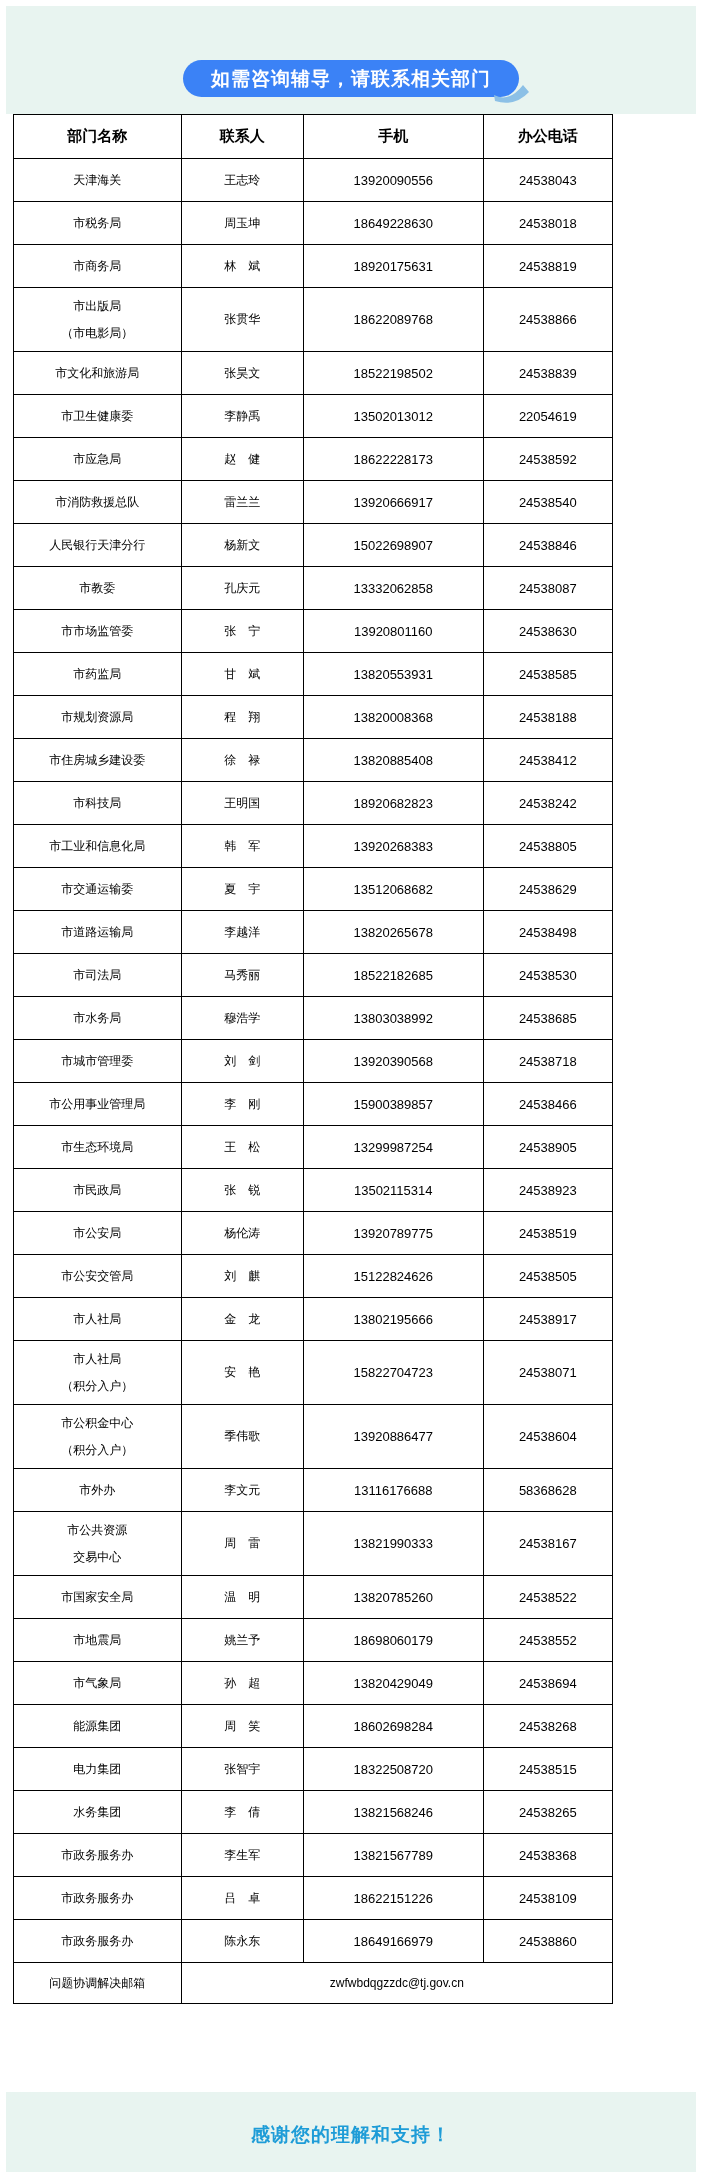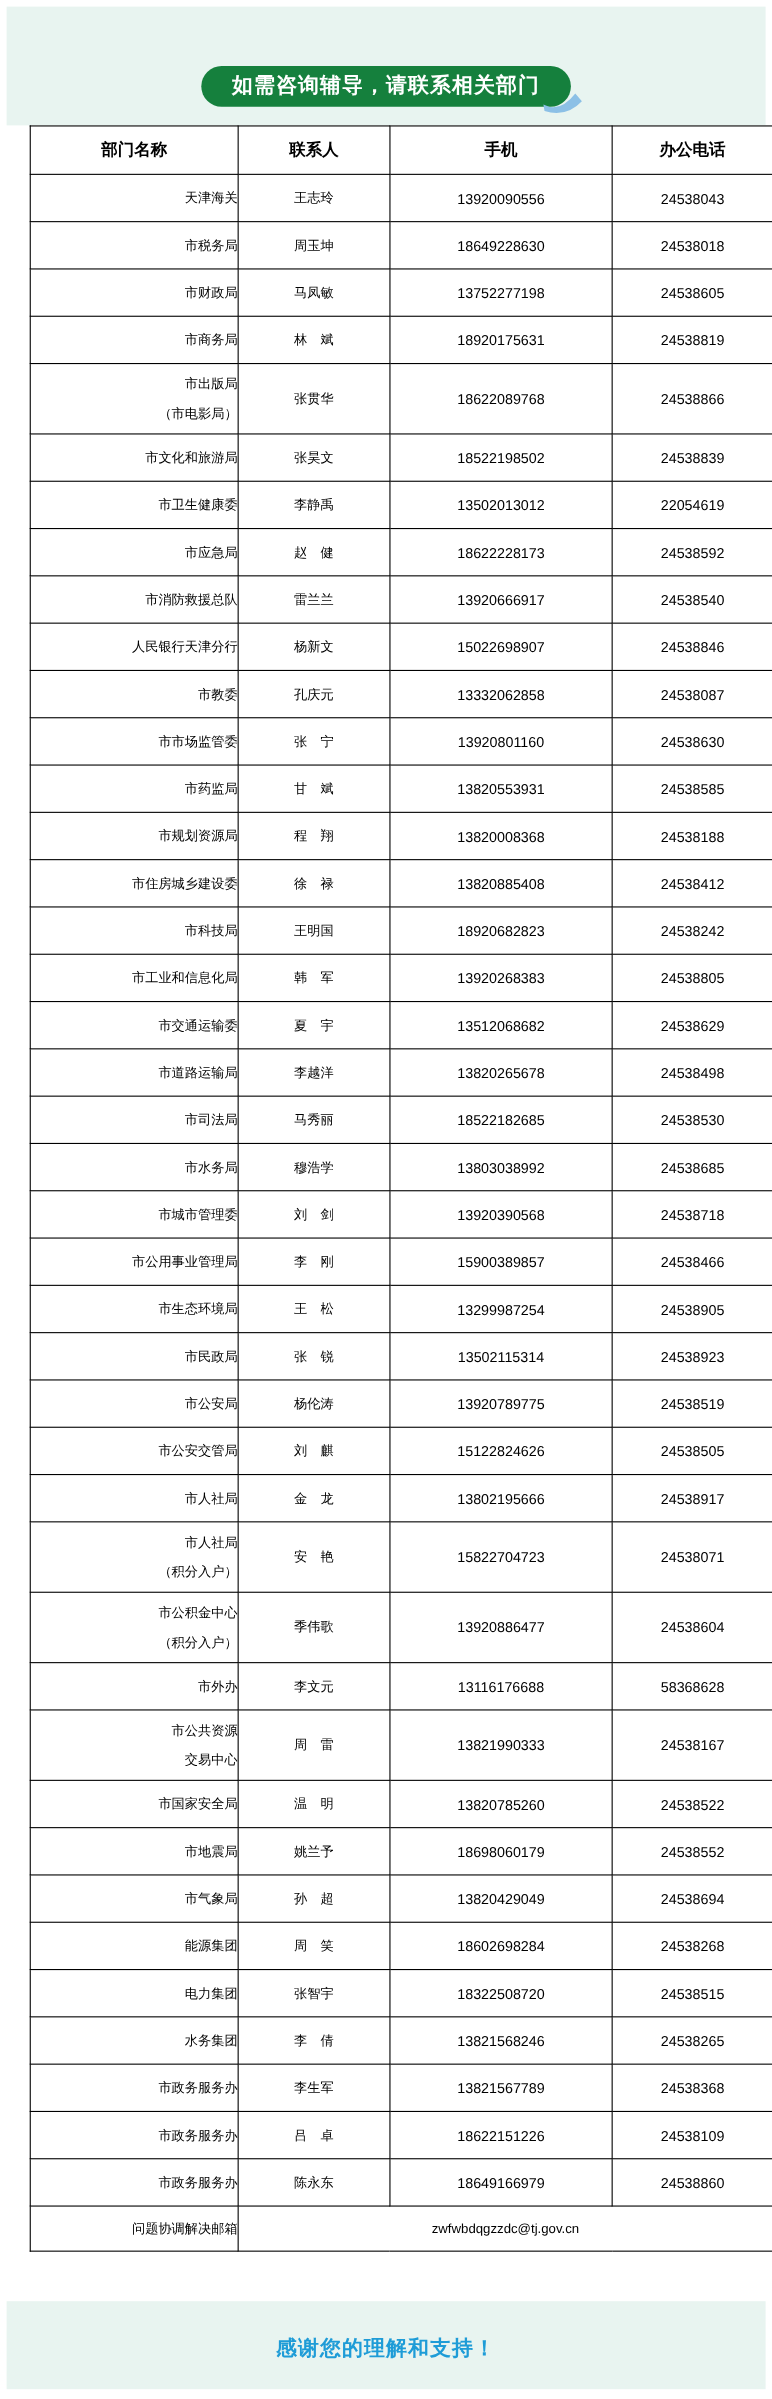--- a/index.html
+++ b/index.html
@@ -13,35 +13,35 @@
     margin:0 auto;
     background:#ffffff;
     overflow:hidden;
   }
   .top-band{
     position:absolute;left:6px;right:6px;top:6px;height:108px;
     background:#e8f4f0;
   }
   .banner{
     position:absolute;left:50%;top:54px;transform:translateX(-50%);
-    background:#15803d;
+    background:#3b82f6;
     color:#ffffff;
     font-size:19px;font-weight:bold;
     line-height:37px;height:37px;
     padding:0 28px;
     border-radius:19px;
     white-space:nowrap;
     letter-spacing:1px;
   }
   .swoosh{
     position:absolute;right:-16px;bottom:-8px;
   }
   .contact-table{
-    position:absolute;left:27px;top:114px;
-    width:676px;
+    position:absolute;left:13px;top:114px;
+    width:600px;
     border-collapse:collapse;
     table-layout:fixed;
     background:#ffffff;
   }
   .contact-table th,.contact-table td{
     border:1px solid #000000;
     text-align:center;
     vertical-align:middle;
     color:#000000;
     padding:0;
@@ -52,21 +52,21 @@
     font-size:15px;
     font-weight:bold;
   }
   .contact-table td{
     height:42px;
     font-size:12px;
   }
   .contact-table tr.tall td{height:63px;}
   .contact-table tr.email-row td{height:40px;}
   .contact-table td.num{font-size:13px;}
-  .dept-line{line-height:27px;text-align:right;}
+  .dept-line{line-height:27px;}
   .email-cell{font-size:14px;}
   .bottom-band{
     position:absolute;left:6px;right:6px;top:2092px;height:80px;
     background:#e8f4f0;
     padding-left:24px;
   }
   .thanks{
     position:absolute;left:0;right:0;top:30px;
     text-align:center;
     color:#1e9cd7;
@@ -116,28 +116,20 @@
         <tr>
           <td>
             <div class="dept-line">市税务局</div>
           </td>
           <td>周玉坤</td>
           <td class="num">18649228630</td>
           <td class="num">24538018</td>
         </tr>
         <tr>
           <td>
-            <div class="dept-line">市财政局</div>
-          </td>
-          <td>马凤敏</td>
-          <td class="num">13752277198</td>
-          <td class="num">24538605</td>
-        </tr>
-        <tr>
-          <td>
             <div class="dept-line">市商务局</div>
           </td>
           <td>林　斌</td>
           <td class="num">18920175631</td>
           <td class="num">24538819</td>
         </tr>
         <tr class="tall">
           <td>
             <div class="dept-line">市出版局</div>
             <div class="dept-line">（市电影局）</div>

